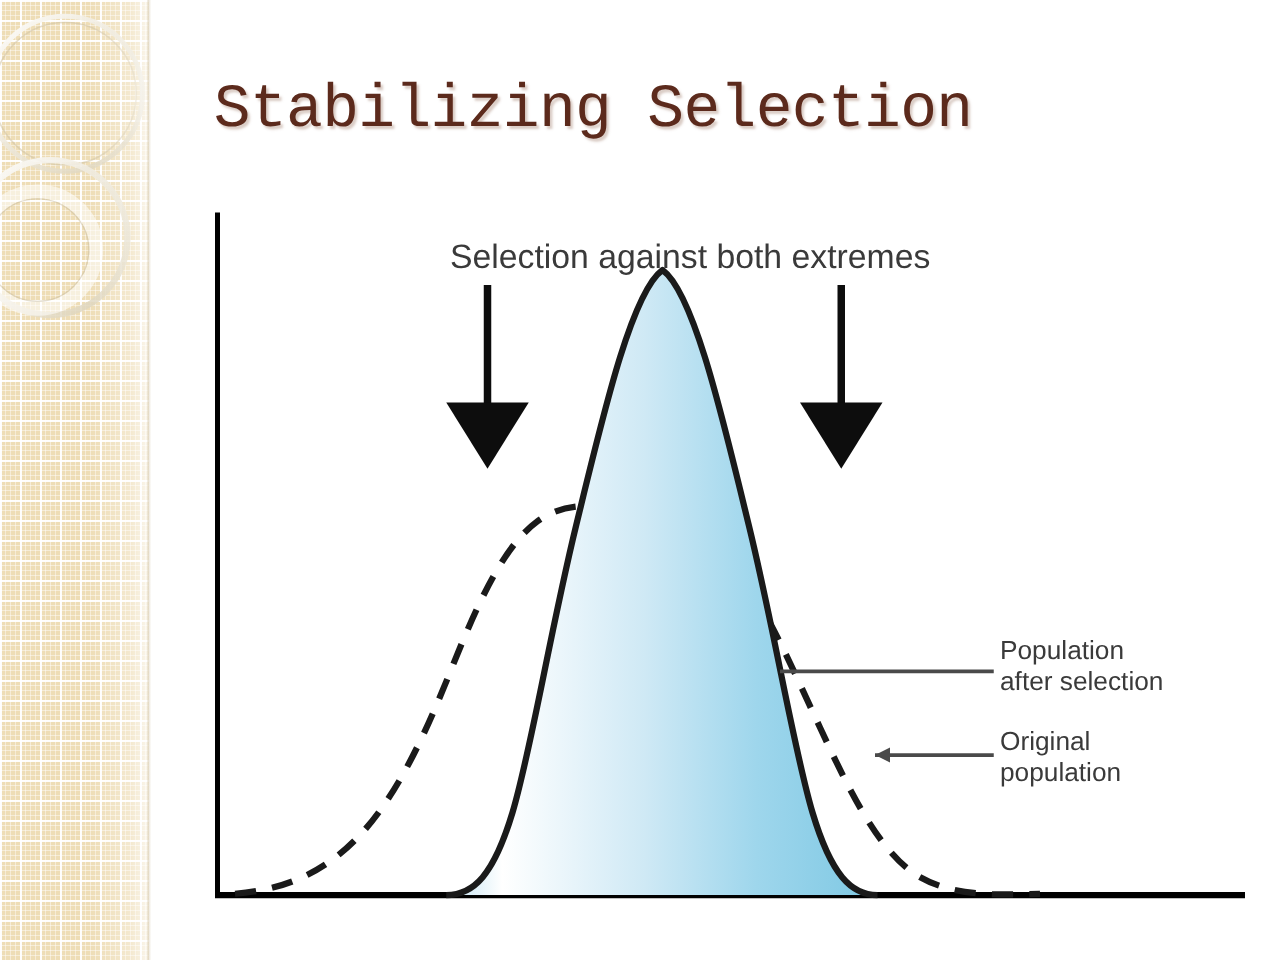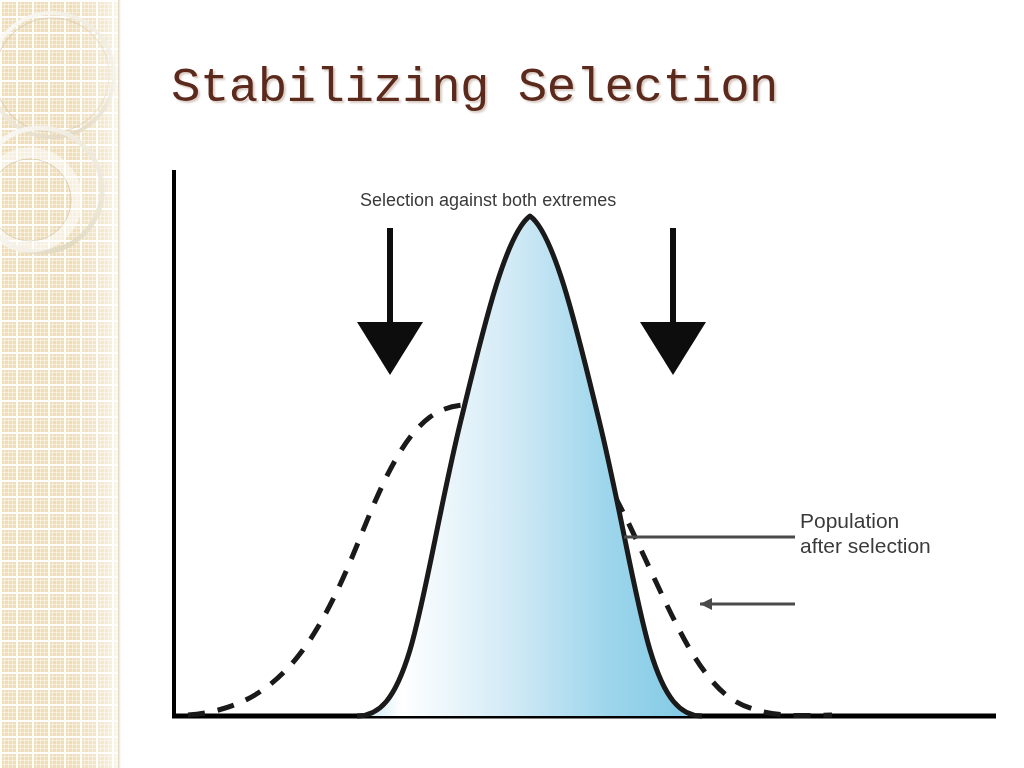--- a/index.html
+++ b/index.html
@@ -89,21 +89,21 @@
   }
   .fig-label {
     position: absolute;
     font-family: "Liberation Sans", sans-serif;
     color: #3a3a3a;
     white-space: nowrap;
   }
   #label-extremes {
     left: 360px;
     top: 190px;
-    font-size: 18px;
+    font-size: 27px;
   }
   #label-after {
     left: 800px;
     top: 508px;
     font-size: 21px;
     line-height: 25px;
     white-space: pre-line;
   }
   #label-original {
     left: 800px;
@@ -194,14 +194,16 @@
       <line x1="700" y1="604" x2="795" y2="604" stroke="#4a4a4a" stroke-width="3"></line>
       <path d="M 700,604 L 712,598 L 712,610 Z" fill="#4a4a4a"></path>
     </g>
   </svg>
 
   <div class="fig-label" id="label-extremes">Selection against both extremes</div>
 
   <div class="fig-label" id="label-after">Population
 after selection</div>
 
+  <div class="fig-label" id="label-original">Original
+population</div>
 
 </div>
 
 </body></html>

